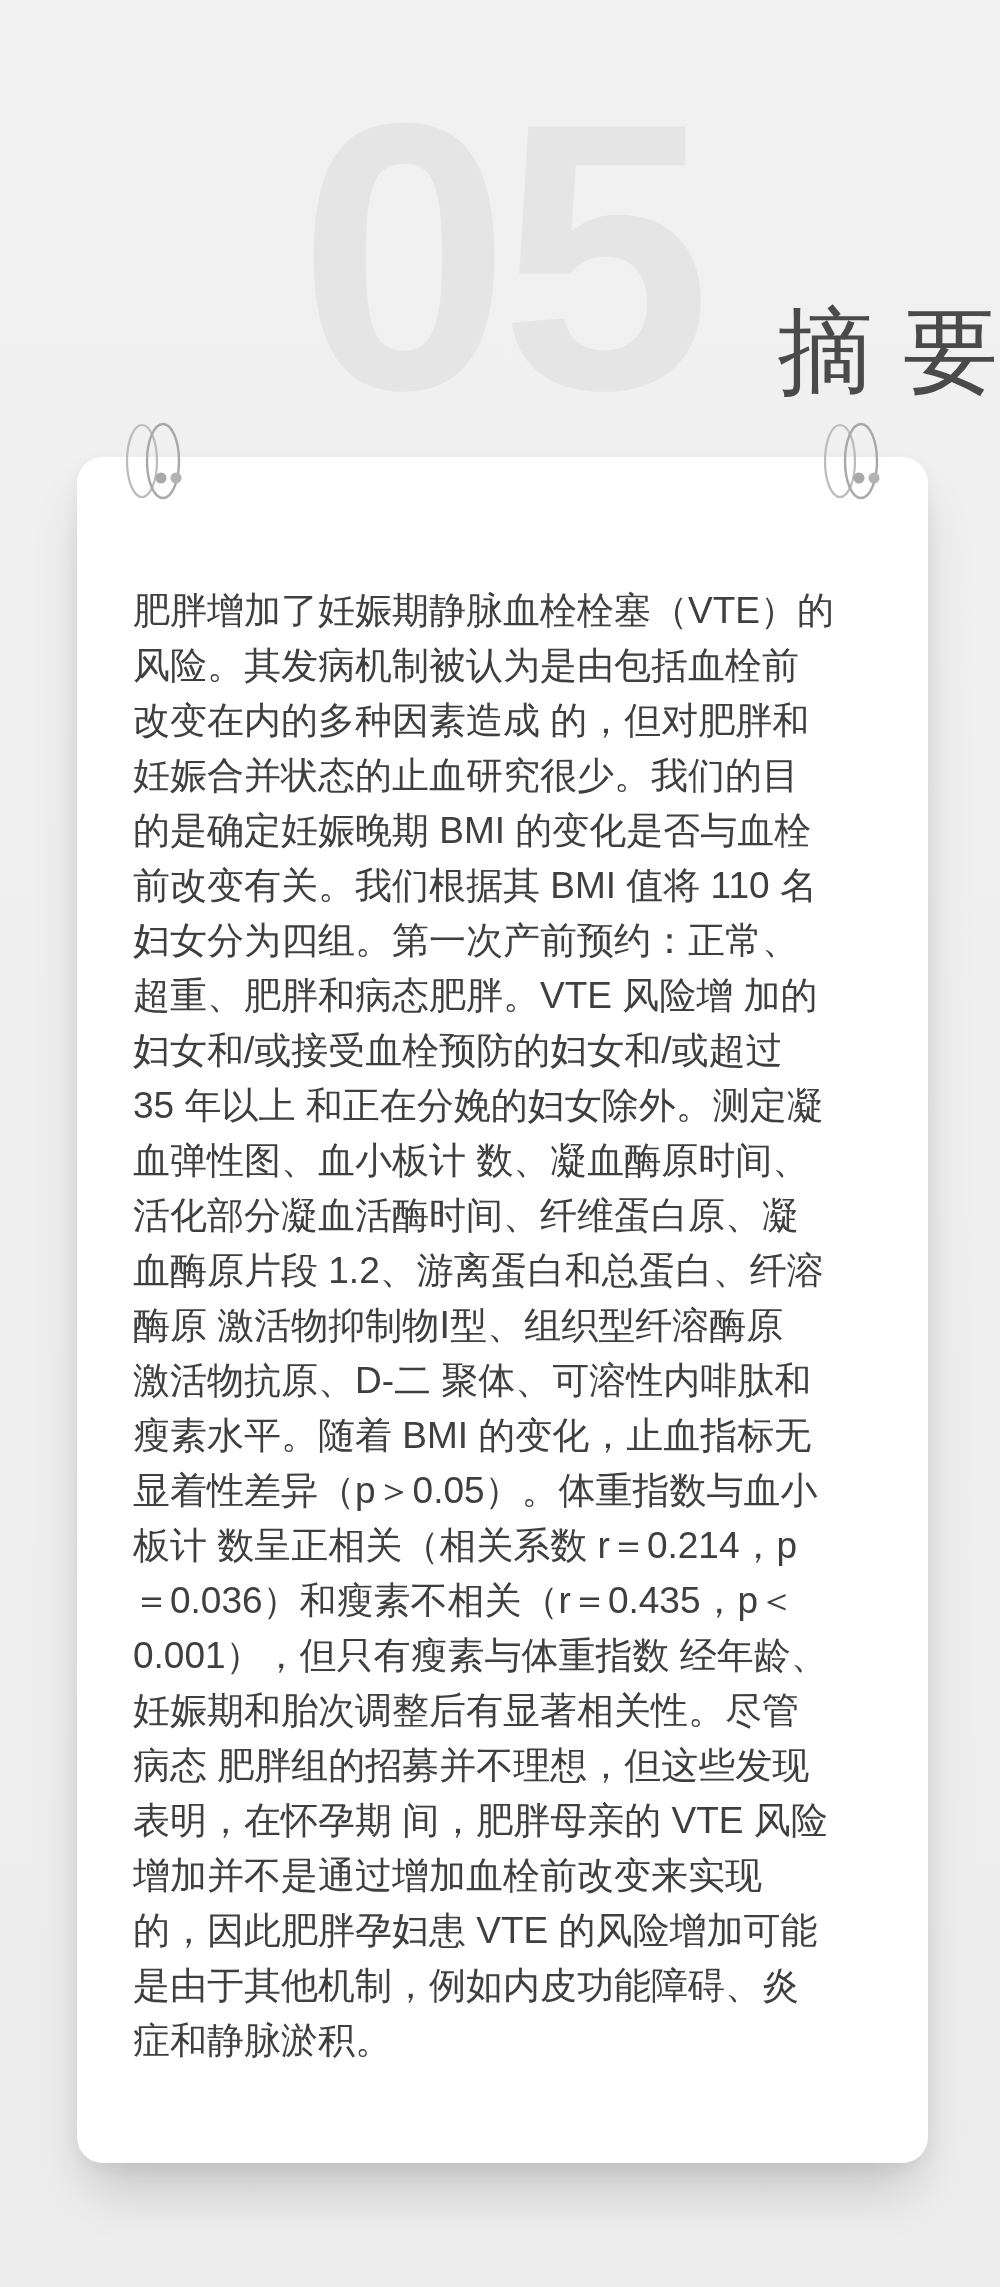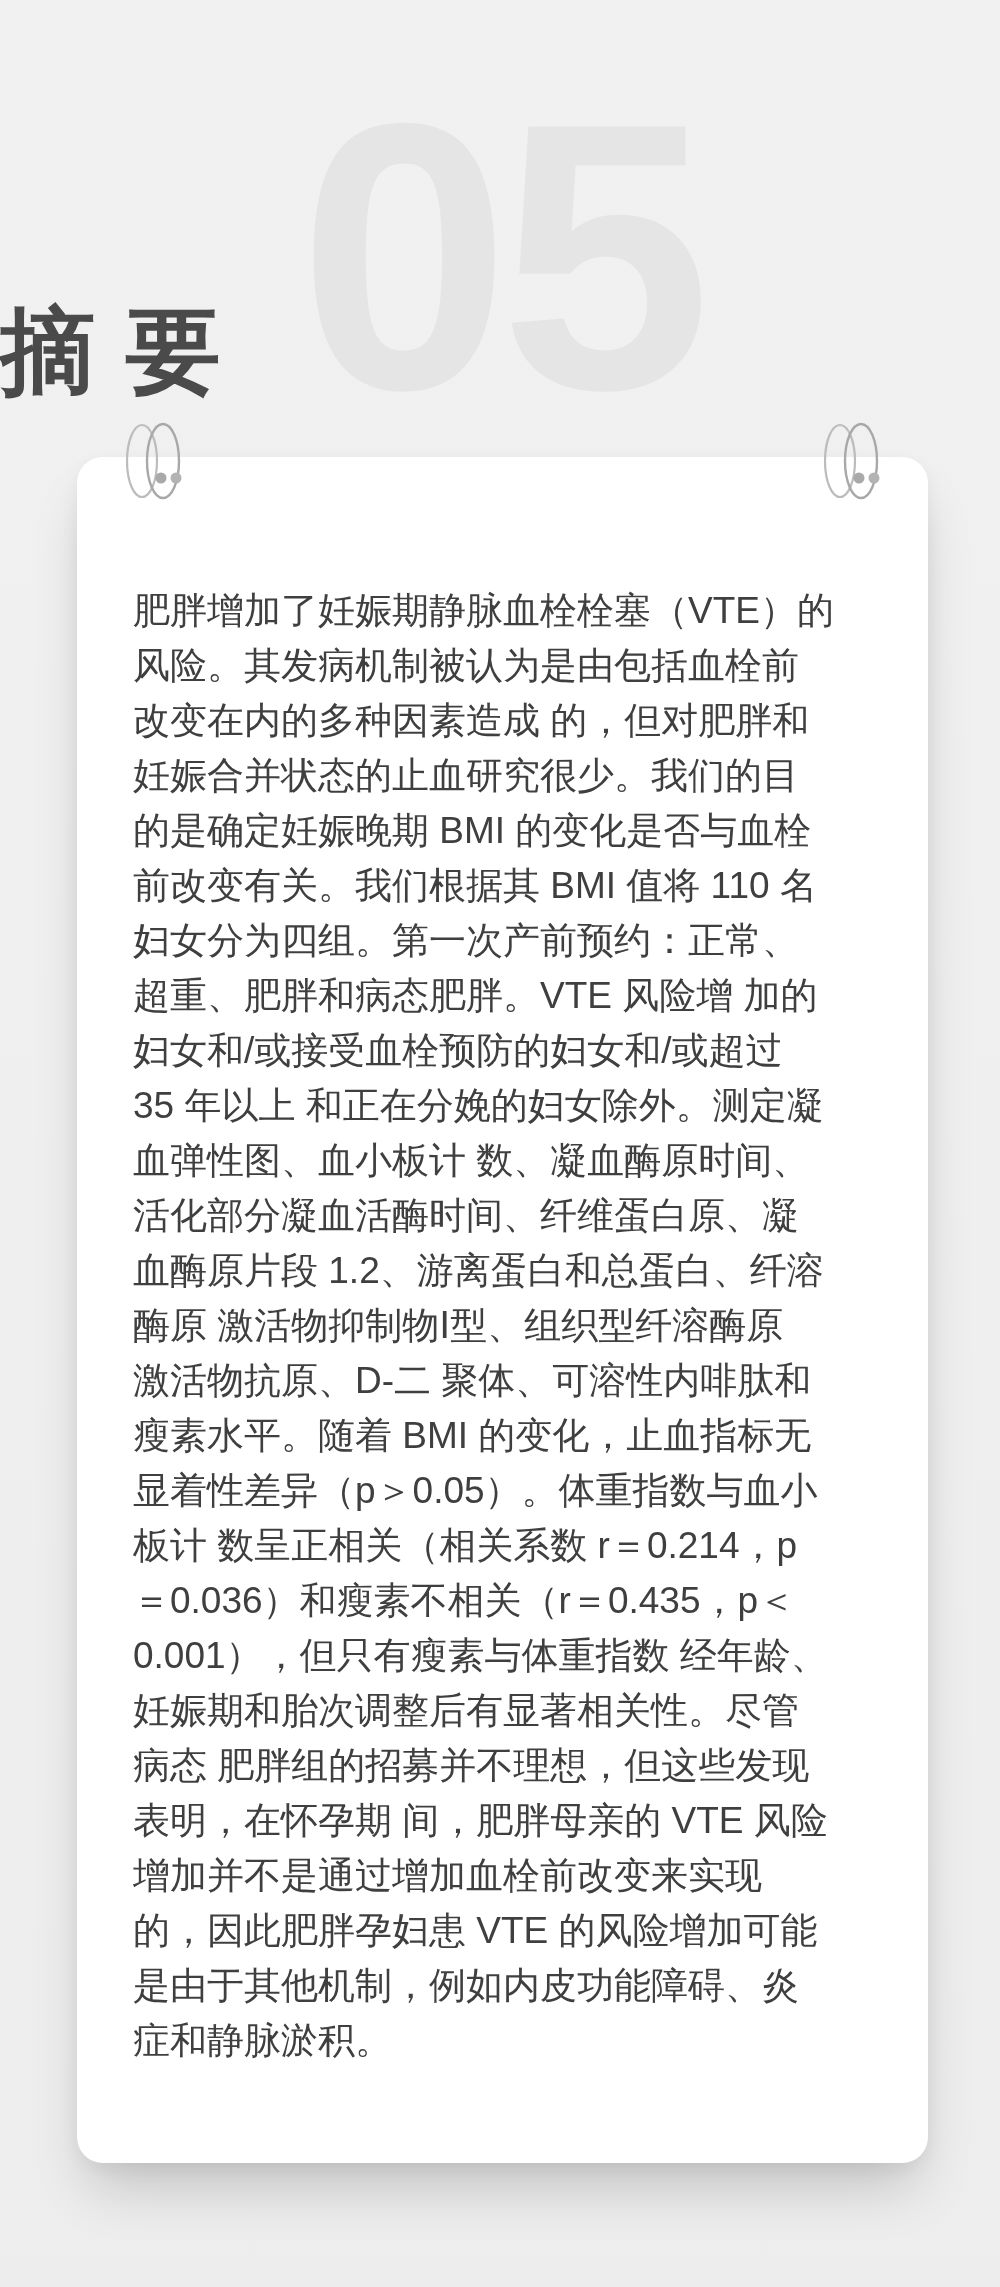--- a/index.html
+++ b/index.html
@@ -29,24 +29,24 @@
     font-weight: 700;
     letter-spacing: -10px;
     color: #e5e5e6;
     user-select: none;
   }
   .page-title {
     position: absolute;
     top: 238px;
     left: 0;
     width: 100%;
-    text-align: left;
+    text-align: right;
     font-size: 95px;
     line-height: 1.05;
-    font-weight: 700;
+    font-weight: 400;
     color: #4a4a4a;
     letter-spacing: 2px;
   }
   .card {
     position: absolute;
     left: 77px;
     top: 457px;
     width: 851px;
     height: 1706px;
     background: #ffffff;

